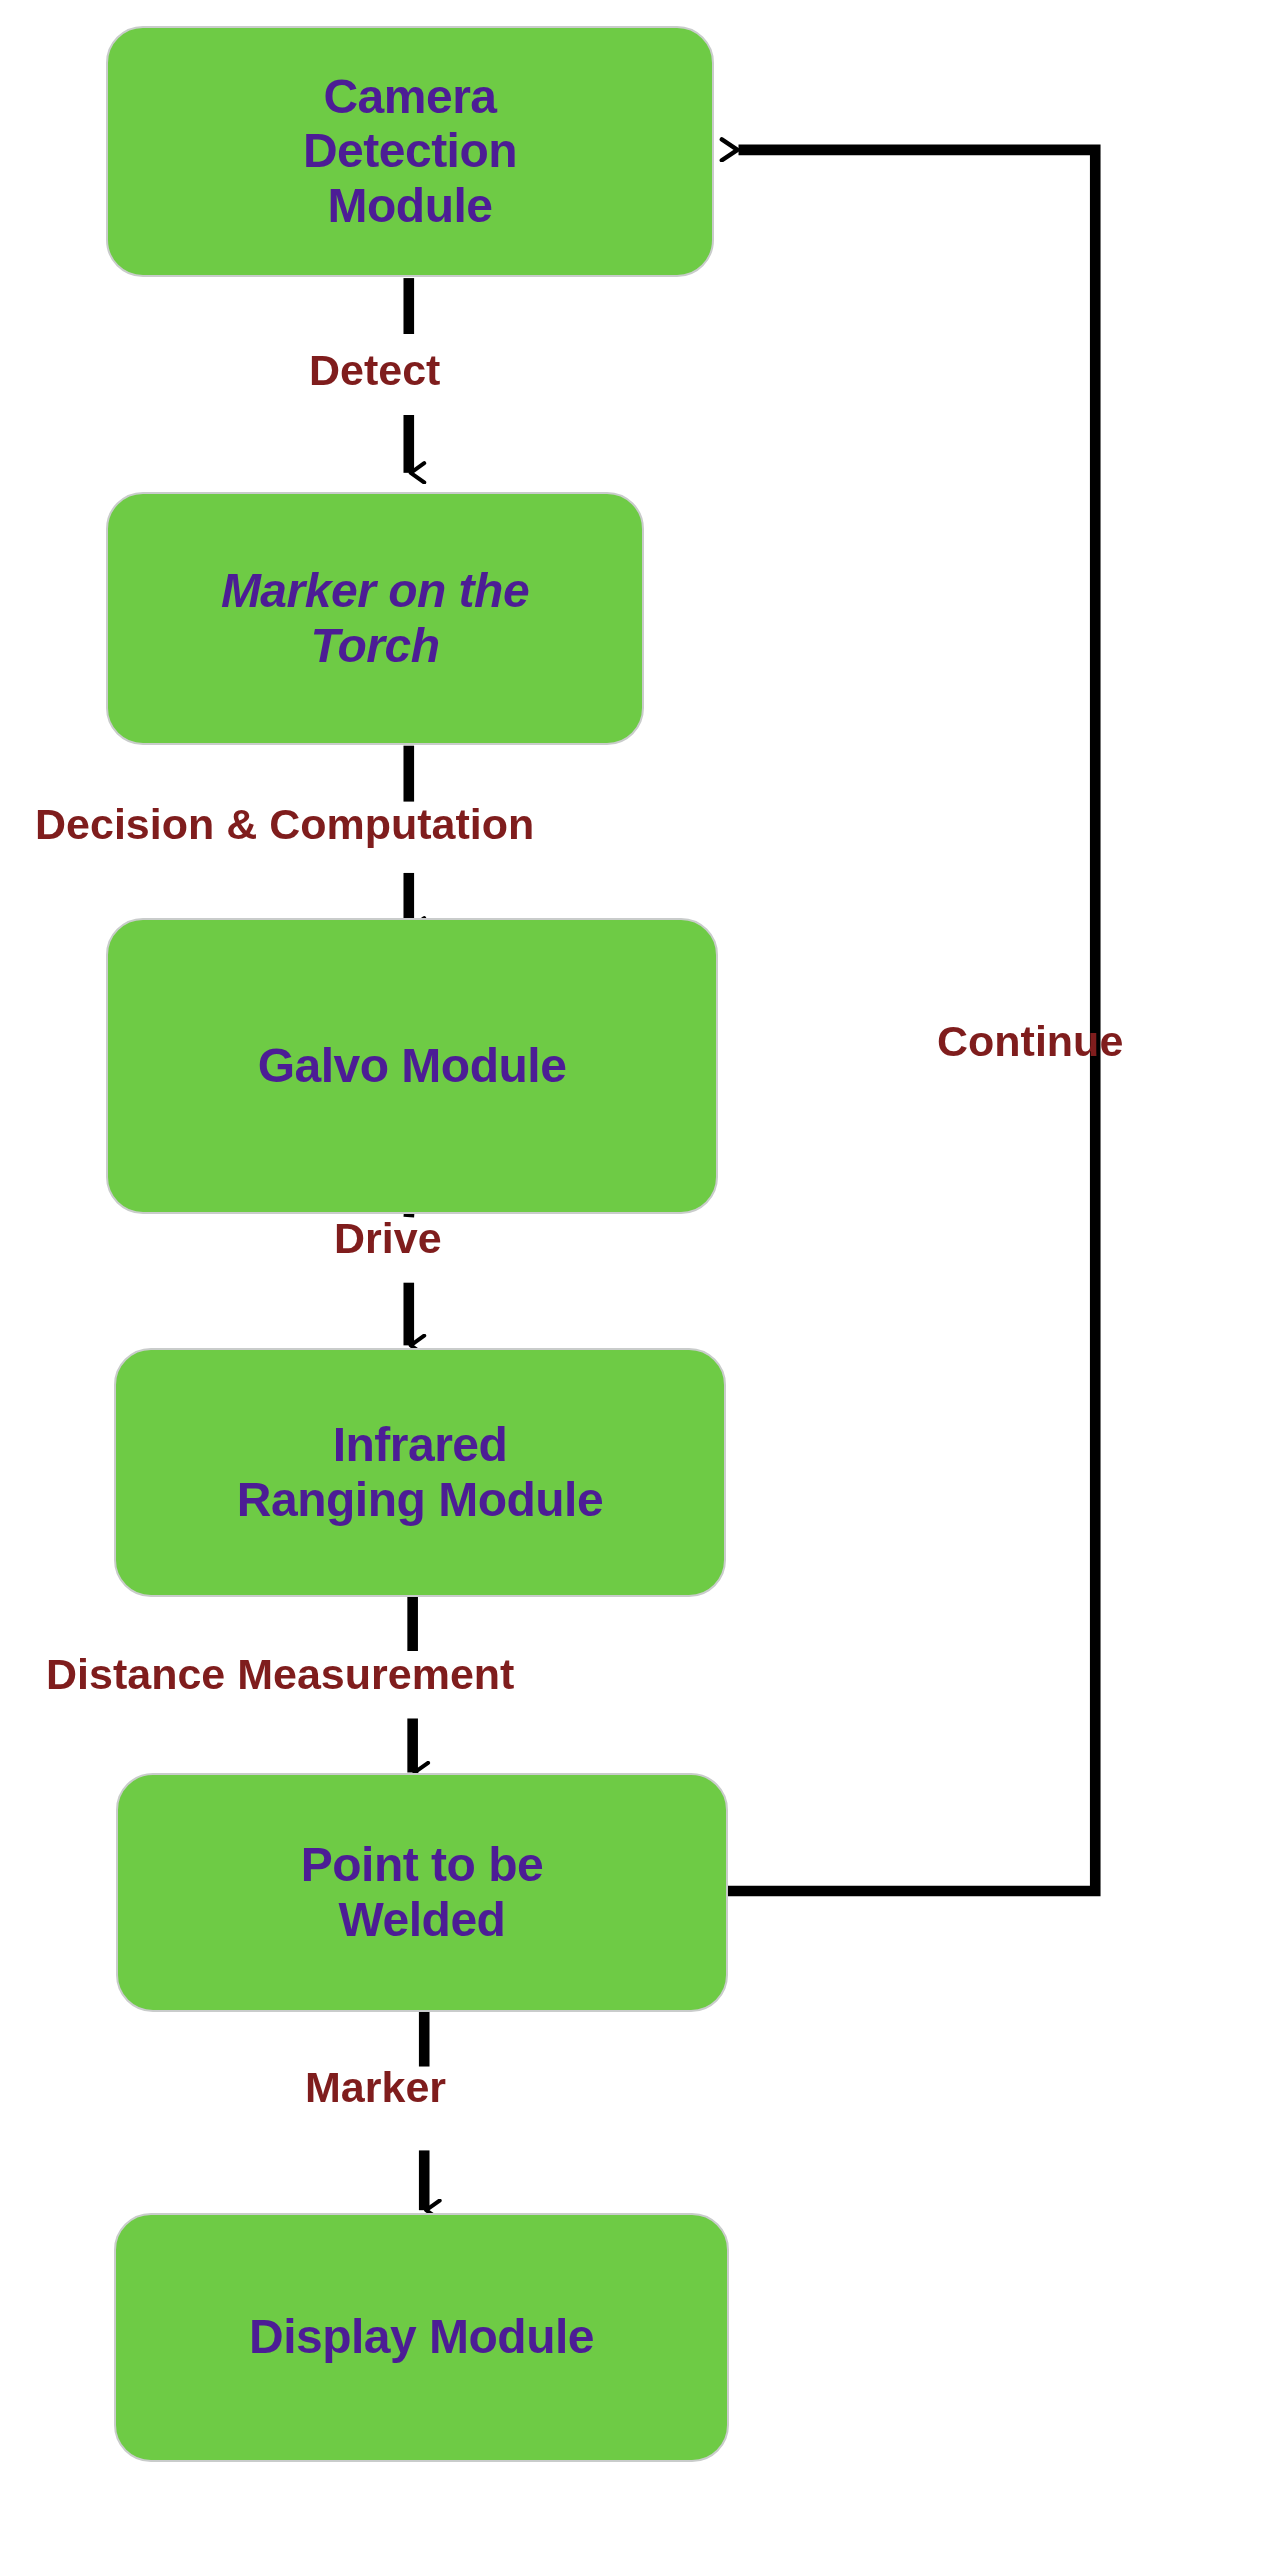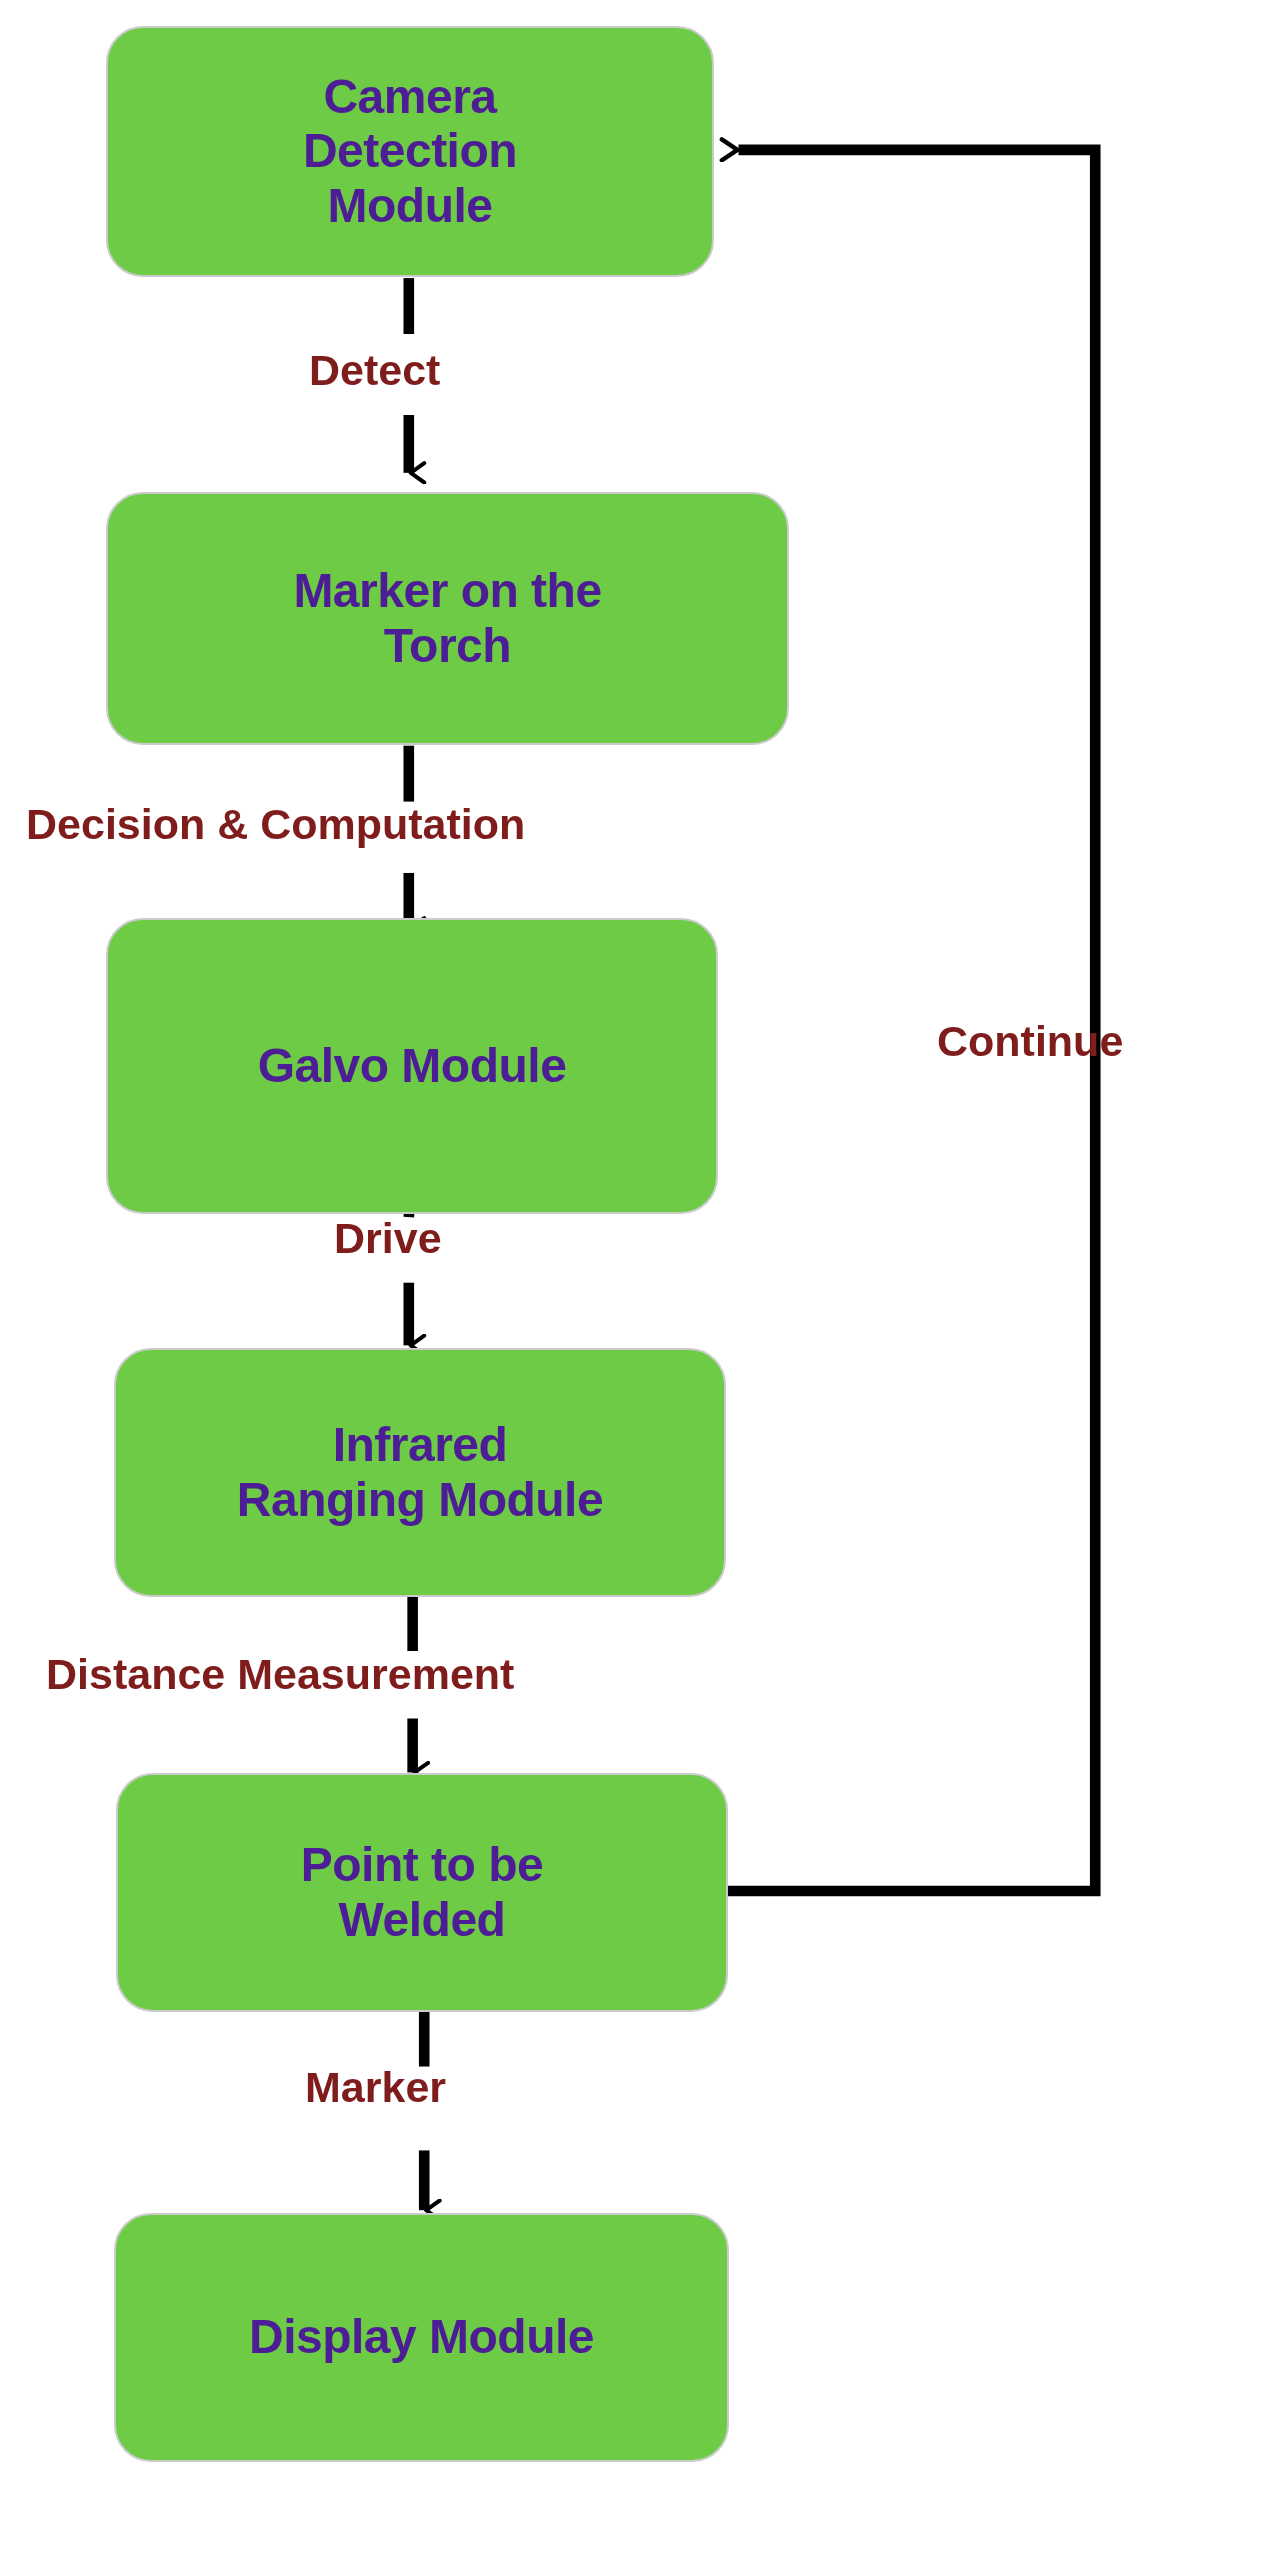--- a/index.html
+++ b/index.html
@@ -103,21 +103,21 @@
       <path d="M 752 1961 L 1136 1961 L 1136 155 L 766 155" fill="none" stroke="#000000" stroke-width="11" stroke-linejoin="miter" marker-end="url(#arrowLeft)"></path>
     </g>
   </svg>
 
   <div class="node" style="left:106px; top:26px; width:608px; height:251px;">
     <span class="node-label">Camera
 Detection
 Module</span>
   </div>
 
-  <div class="node" style="left:106px; top:492px; width:683px; height:253px;">
+  <div class="node" style="left:106px; top:492px; width:538px; height:253px;font-style:italic;">
     <span class="node-label">Marker on the
 Torch</span>
   </div>
 
   <div class="node" style="left:106px; top:918px; width:612px; height:296px;">
     <span class="node-label">Galvo Module</span>
   </div>
 
   <div class="node" style="left:114px; top:1348px; width:612px; height:249px;">
     <span class="node-label">Infrared
@@ -128,21 +128,21 @@
     <span class="node-label">Display Module</span>
   </div>
 
   <div class="node" style="left:116px; top:1773px; width:612px; height:239px;">
     <span class="node-label">Point to be
 Welded</span>
   </div>
 
   <div class="edge-label" style="left:309px; top:349px;">Detect</div>
 
-  <div class="edge-label" style="left:26px; top:803px;">Decision &amp; Computation</div>
+  <div class="edge-label" style="left:35px; top:803px;">Decision &amp; Computation</div>
 
   <div class="edge-label" style="left:334px; top:1217px;">Drive</div>
 
   <div class="edge-label" style="left:46px; top:1653px;">Distance Measurement</div>
 
   <div class="edge-label" style="left:305px; top:2066px;">Marker</div>
 
   <div class="edge-label" style="left:937px; top:1020px;">Continue</div>
 
 </div>

